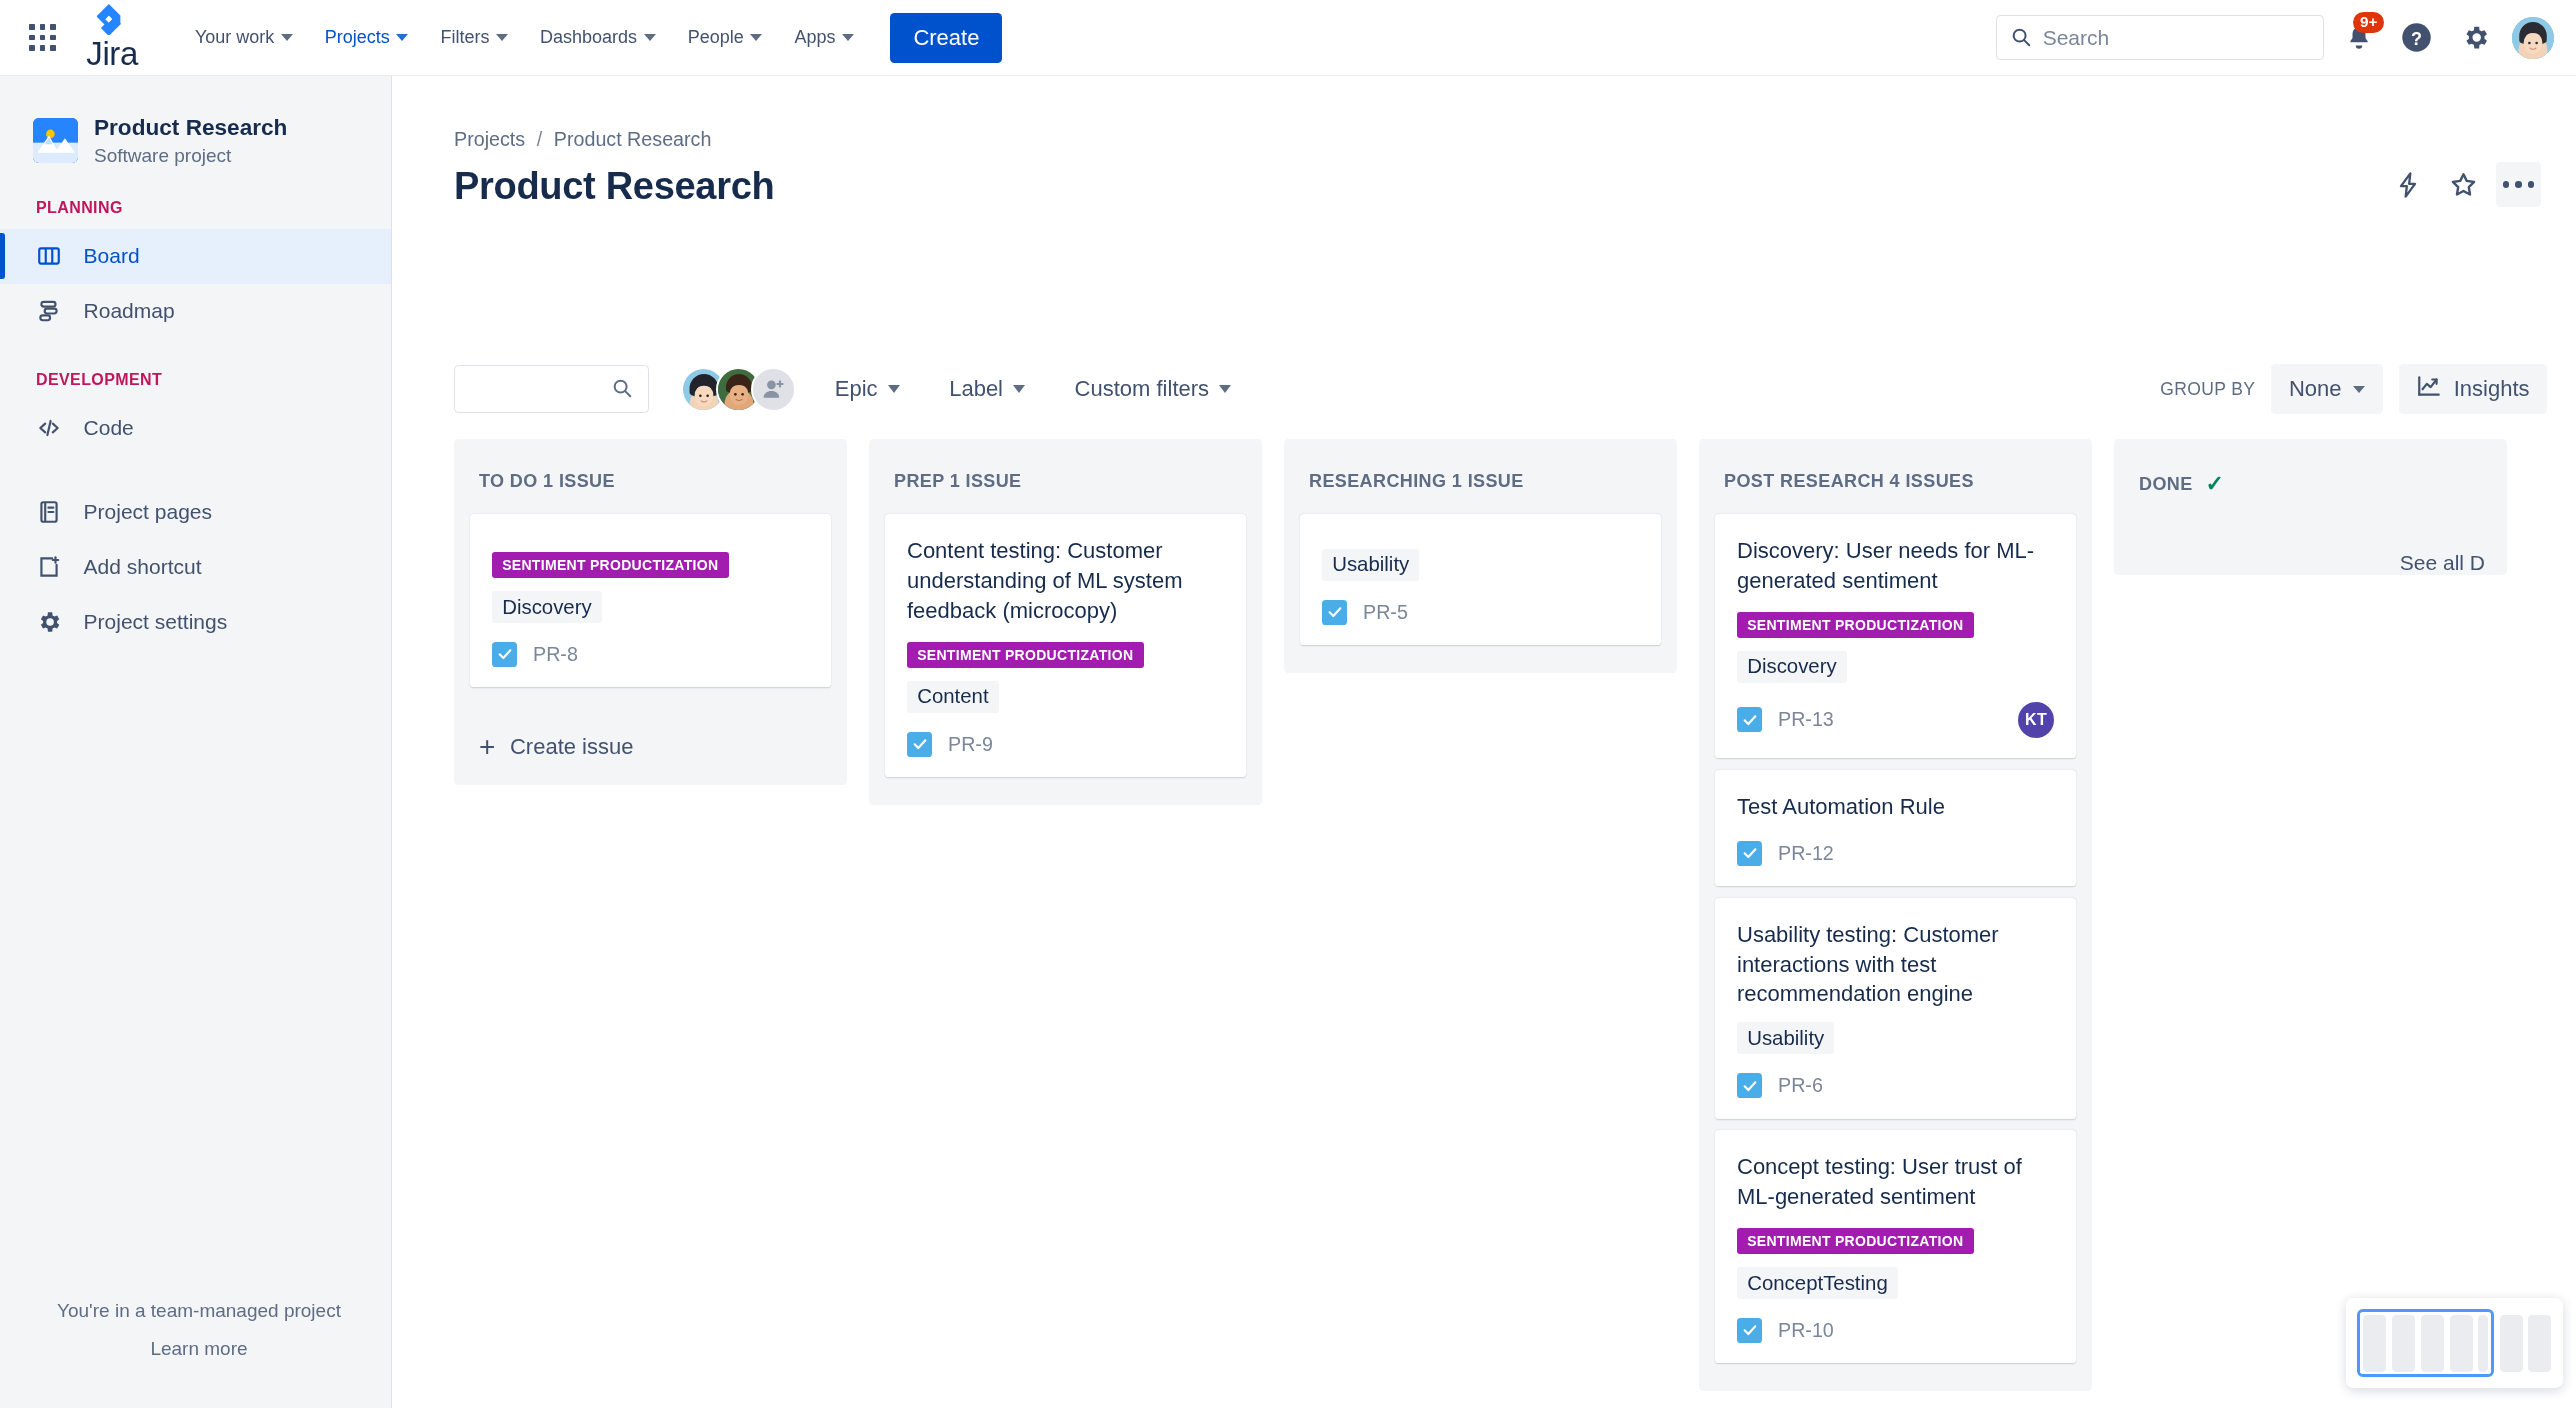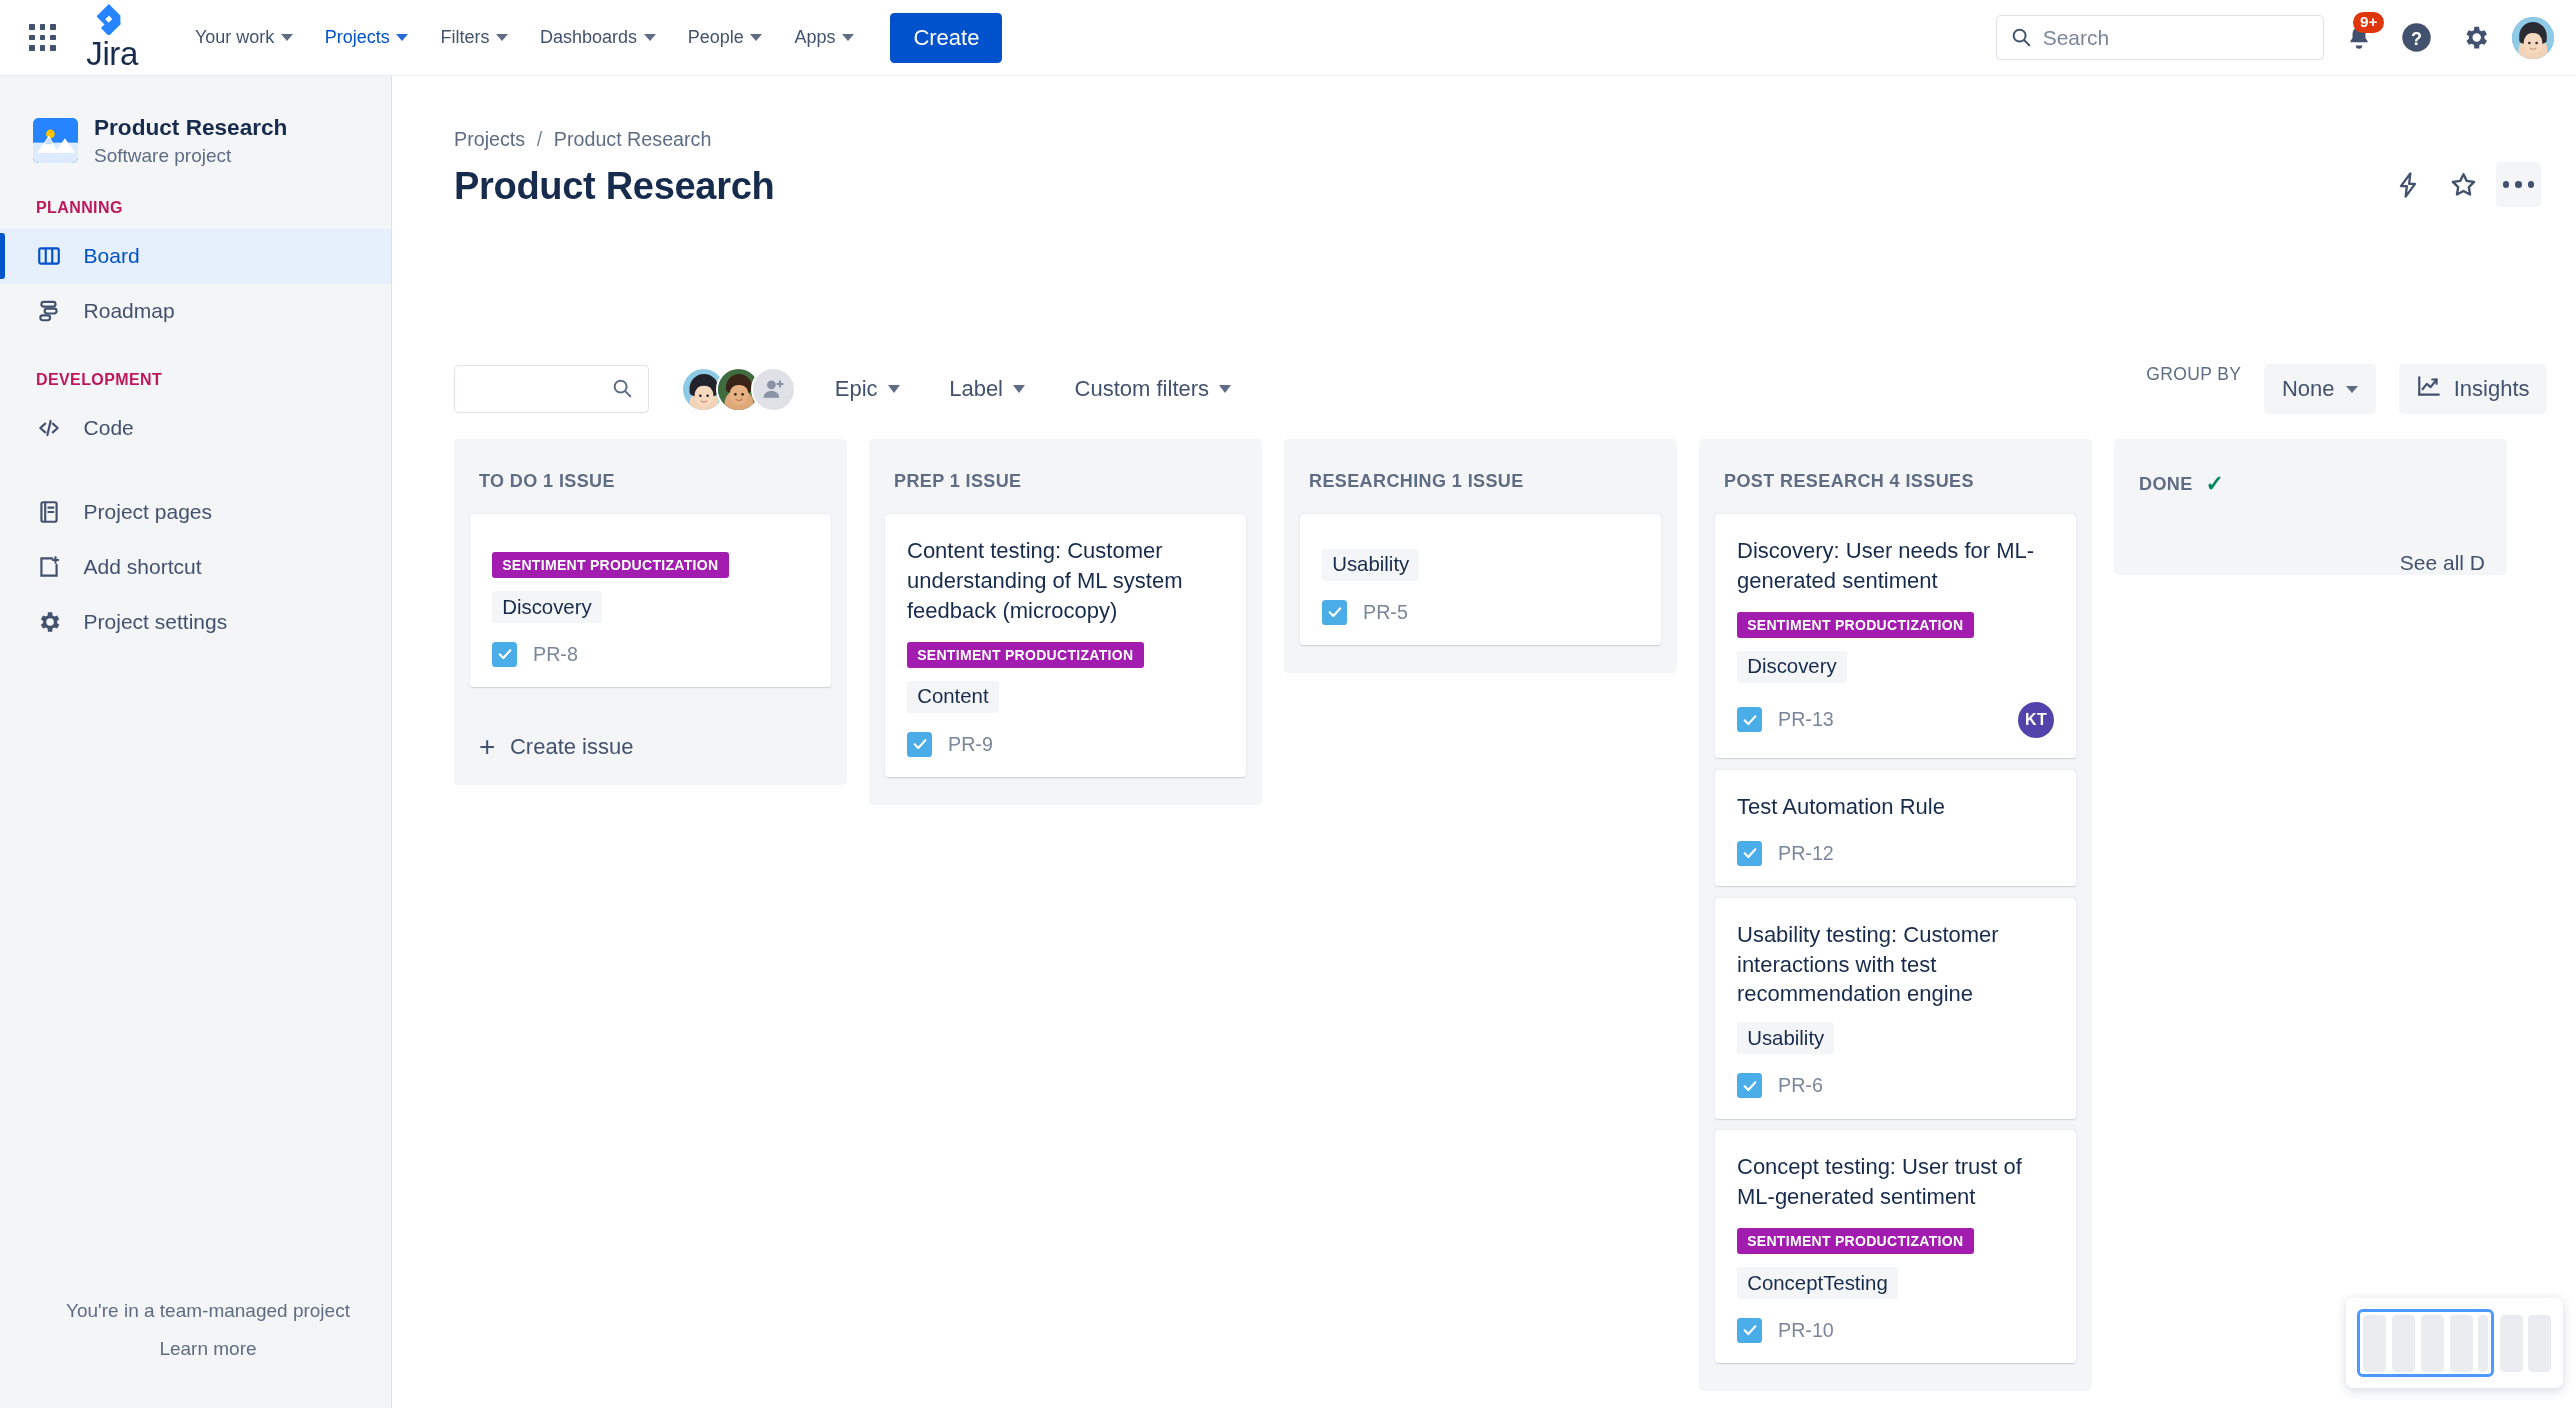--- a/index.html
+++ b/index.html
@@ -108,21 +108,21 @@
   .nav-row .ico { width: 33px; display: flex; align-items: center; justify-content: flex-start; flex: 0 0 auto; }
   .nav-row .lbl { margin-left: 14.6px; }
   .nav-row.selected { background: #e6effc; color: #0052cc; font-weight: 500; }
   .nav-row.selected::before {
     content: ""; position: absolute; left: 0; top: 4.4px; bottom: 4.4px;
     width: 5.1px; background: #0052cc; border-radius: 0 2.9px 2.9px 0;
   }
   .nav-gap { height: 29px; }
 
   .sb-footer {
-    position: absolute; bottom: 48px; left: 12px; width: 392px;
+    position: absolute; bottom: 48px; left: 3px; width: 392px;
     text-align: center; color: #5e6c84;
   }
   .sb-footer .l1 { font-size: 19px; }
   .sb-footer .l2 { font-size: 19px; margin-top: 16px; cursor: pointer; }
 
   
   .main {
     position: absolute; top: 76px; left: 392px;
     width: 2184px; height: 1332px; background: #ffffff; overflow: hidden;
   }
@@ -161,21 +161,21 @@
   }
   .avgroup .av:first-child { margin-left: 0; }
   .av.addp { background: #dfe1e6; display: flex; align-items: center; justify-content: center; }
 
   .filter-btn {
     display: flex; align-items: center; gap: 10.2px; margin-left: 29px;
     font-size: 22px; color: #42526e; cursor: pointer; padding: 7.3px 10.2px; border-radius: 4.4px;
   }
   .filter-btn .caret { border-top-width: 8px; }
 
-  .tb-right { margin-left: auto; display: flex; gap: 23px; }
+  .tb-right { margin-left: auto; display: flex; align-items: center; gap: 16px; }
   .groupby-lbl { font-size: 17.5px; color: #5e6c84; letter-spacing: 0.4px; font-weight: 400; }
   .pill {
     background: #f4f5f7; border-radius: 4.4px; height: 50px;
     display: flex; align-items: center; gap: 11.6px; padding: 0 17.5px;
     font-size: 22px; color: #42526e; cursor: pointer;
   }
 
   
   .board {
     position: absolute; top: 363px; left: 62px; right: 0; bottom: 0;

